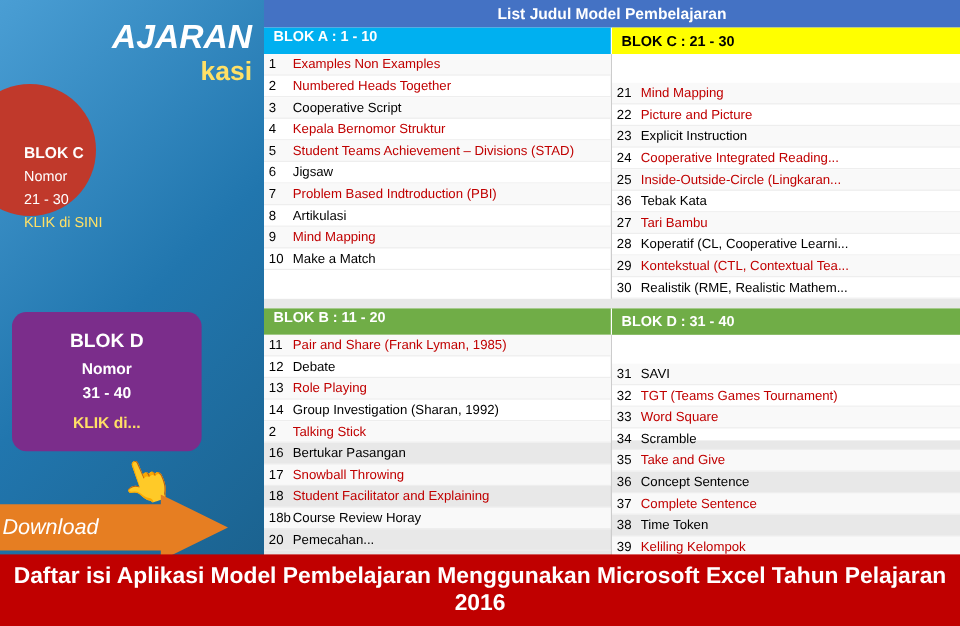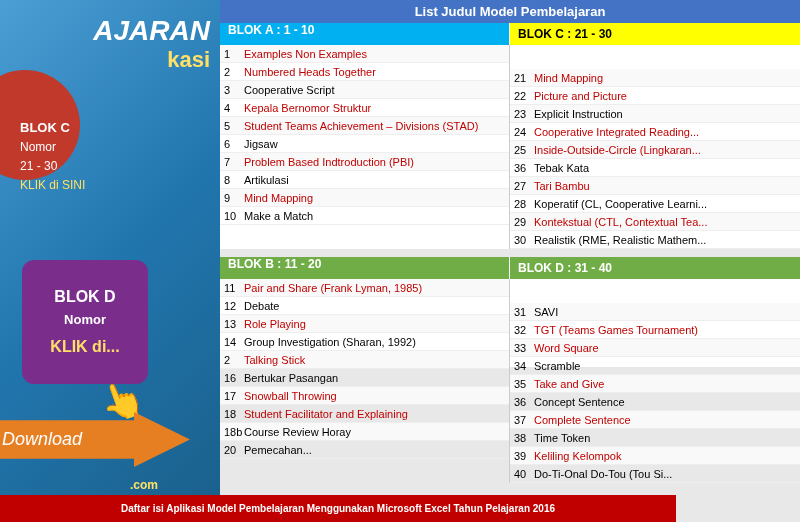--- a/index.html
+++ b/index.html
@@ -46,43 +46,43 @@
       left: -30px;
       width: 110px;
       height: 110px;
       background: #c0392b;
       border-radius: 50%;
     }
 
     .blok-box {
       position: absolute;
       top: 260px;
-      left: 22px;
-      width: 126px;
+      left: 10px;
+      width: 158px;
       background: #7b2d8b;
       border-radius: 12px;
-      padding: 24px 10px;
+      padding: 12px 10px;
       text-align: center;
       color: white;
       font-weight: bold;
       font-size: 14px;
       line-height: 1.6;
     }
     .blok-box .blok-label {
       font-size: 16px;
       font-weight: bold;
     }
     .blok-box .blok-sub {
       font-size: 13px;
     }
     .blok-box .blok-range {
       font-size: 13px;
     }
     .blok-box .blok-link {
-      font-size: 16px;
+      font-size: 13px;
       color: #ffe066;
       margin-top: 4px;
     }
 
     .hand-icon {
       position: absolute;
       bottom: 100px;
       left: 100px;
       font-size: 36px;
       transform: rotate(-20deg);
@@ -194,26 +194,26 @@
     .block-header-right.green2 {
       background: #70ad47;
       color: white;
     }
 
     
     .footer-bar {
       position: absolute;
       bottom: 0;
       left: 0;
-      width: 676px;
+      width: 800px;
       background: #c00000;
       color: white;
       text-align: center;
       padding: 8px 4px;
-      font-size: 10px;
+      font-size: 19px;
       font-weight: bold;
     }
   </style>
 </head>
 <body>
 
 <div class="sidebar">
   <div class="sidebar-title1">AJARAN</div>
   <div class="sidebar-title2">kasi</div>
 
@@ -221,20 +221,21 @@
 
   <div style="position:absolute; top:120px; left:20px; color:white; font-weight:bold; font-size:13px;">BLOK C</div>
   <div style="position:absolute; top:138px; left:20px; color:white; font-size:12px; line-height:1.6;">
     Nomor<br>21 - 30<br>
     <span style="color:#ffe066;">KLIK di SINI</span>
   </div>
 
   <div class="blok-box">
     <div class="blok-label">BLOK D</div>
     <div class="blok-sub">Nomor</div>
+    <div class="blok-range">31 - 40</div>
     <div class="blok-link">KLIK di...</div>
   </div>
 
   <div class="hand-icon">👆</div>
 
   <div style="position:absolute; bottom:55px; left:-10px; width:200px; height:55px; background:#e67e22; clip-path: polygon(0 15%, 72% 15%, 72% 0%, 100% 50%, 72% 100%, 72% 85%, 0 85%); display:flex; align-items:center; padding-left:12px;">
     <span style="color:white; font-size:18px; font-weight:normal; font-style:italic;">Download</span>
   </div>
 
   <div class="dot-com">.com</div>

